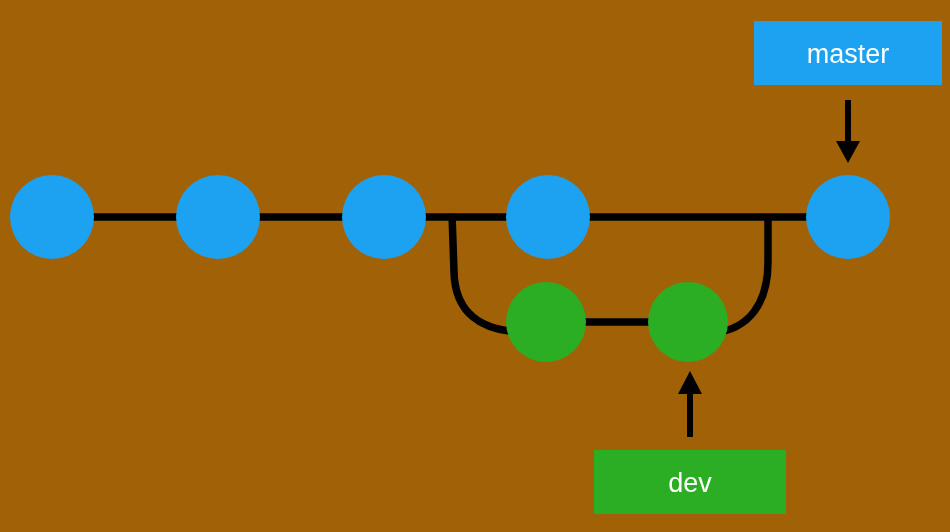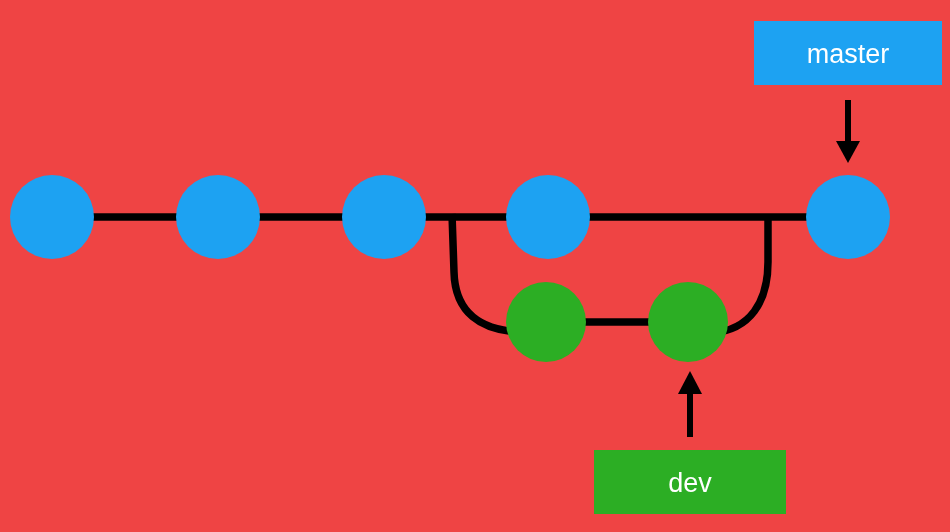--- a/index.html
+++ b/index.html
@@ -5,21 +5,21 @@
   html, body {
     margin: 0;
     padding: 0;
     background: #ffffff;
     font-family: "Liberation Sans", sans-serif;
   }
   .canvas {
     position: relative;
     width: 950px;
     height: 532px;
-    background: #ef4444;
+    background: #a16207;
     overflow: hidden;
     text-align: right;
   }
   svg { display: block; }
   .edge {
     fill: none;
     stroke-width: 7.5;
     stroke-linecap: butt;
   }
   .arrow-shaft {

